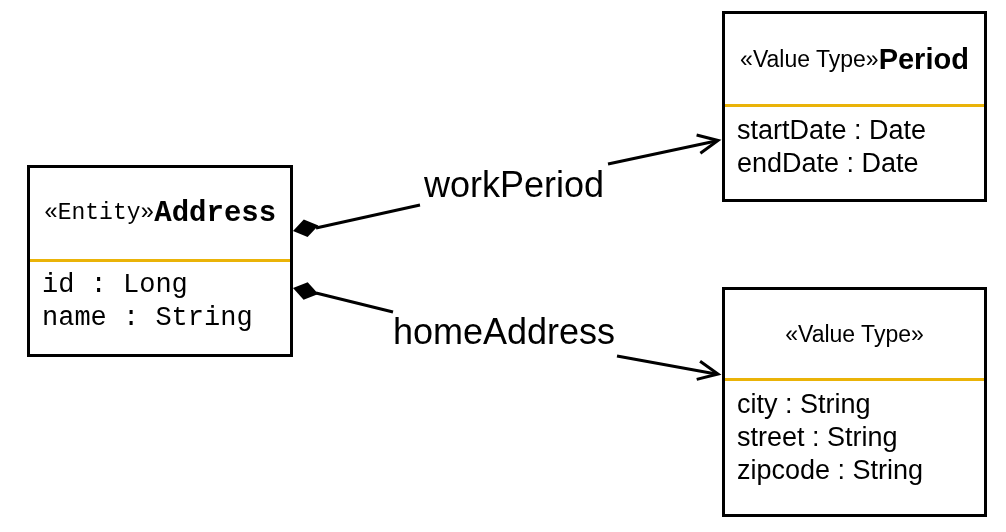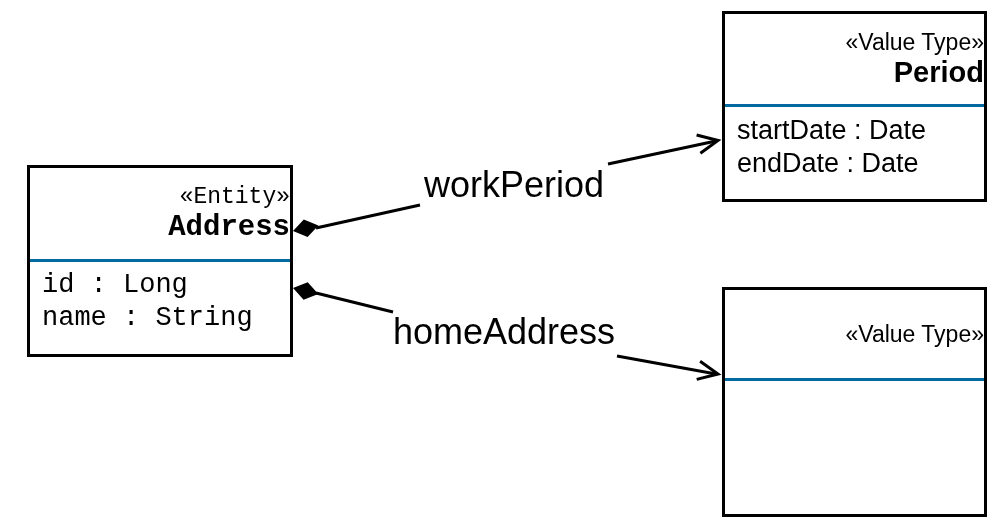--- a/index.html
+++ b/index.html
@@ -24,24 +24,24 @@
     height: 532px;
   }
   .uml-class {
     position: absolute;
     background: #ffffff;
     border: 3px solid #000000;
     box-sizing: border-box;
   }
   .uml-header {
     display: flex;
-    flex-direction: column;
-    align-items: flex-end;
+    flex-direction: row;
+    align-items: center;
     justify-content: center;
-    border-bottom: 3px solid #0369a1;
+    border-bottom: 3px solid #eab308;
     box-sizing: content-box;
   }
   .stereotype {
     font-size: 23px;
     line-height: 27px;
     font-weight: 400;
     white-space: nowrap;
   }
   .cls-name {
     font-size: 29px;
@@ -109,18 +109,23 @@
     <div class="uml-attrs">
       <div class="attr">startDate : Date</div>
       <div class="attr">endDate : Date</div>
     </div>
   </div>
 
   <div class="uml-class" id="box-address">
     <div class="uml-header">
       <div class="stereotype">«Value Type»</div>
     </div>
+    <div class="uml-attrs">
+      <div class="attr">city : String</div>
+      <div class="attr">street : String</div>
+      <div class="attr">zipcode : String</div>
+    </div>
   </div>
 
   <div class="rel-label" id="label-workperiod">workPeriod</div>
   <div class="rel-label" id="label-homeaddress">homeAddress</div>
 
 </div>
 
 </body></html>

